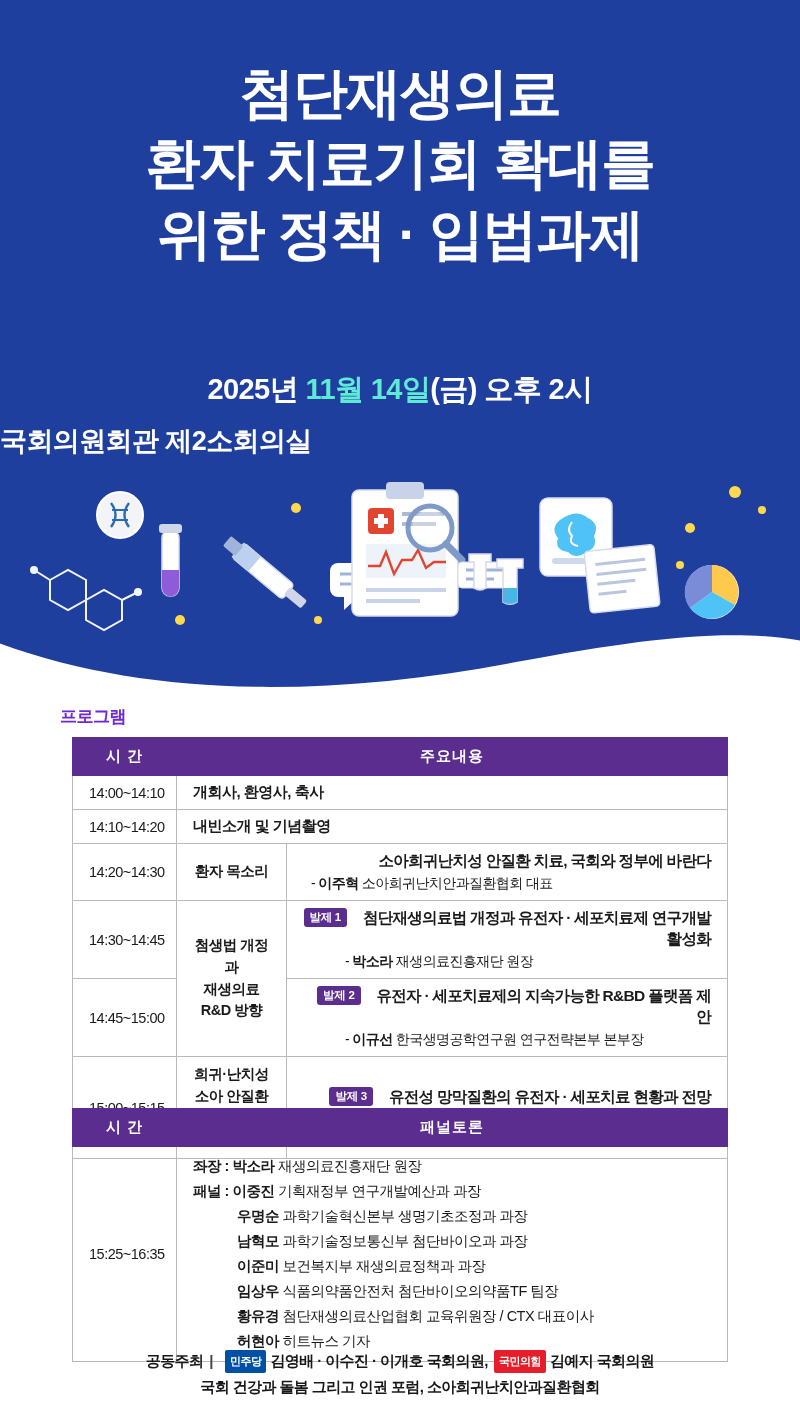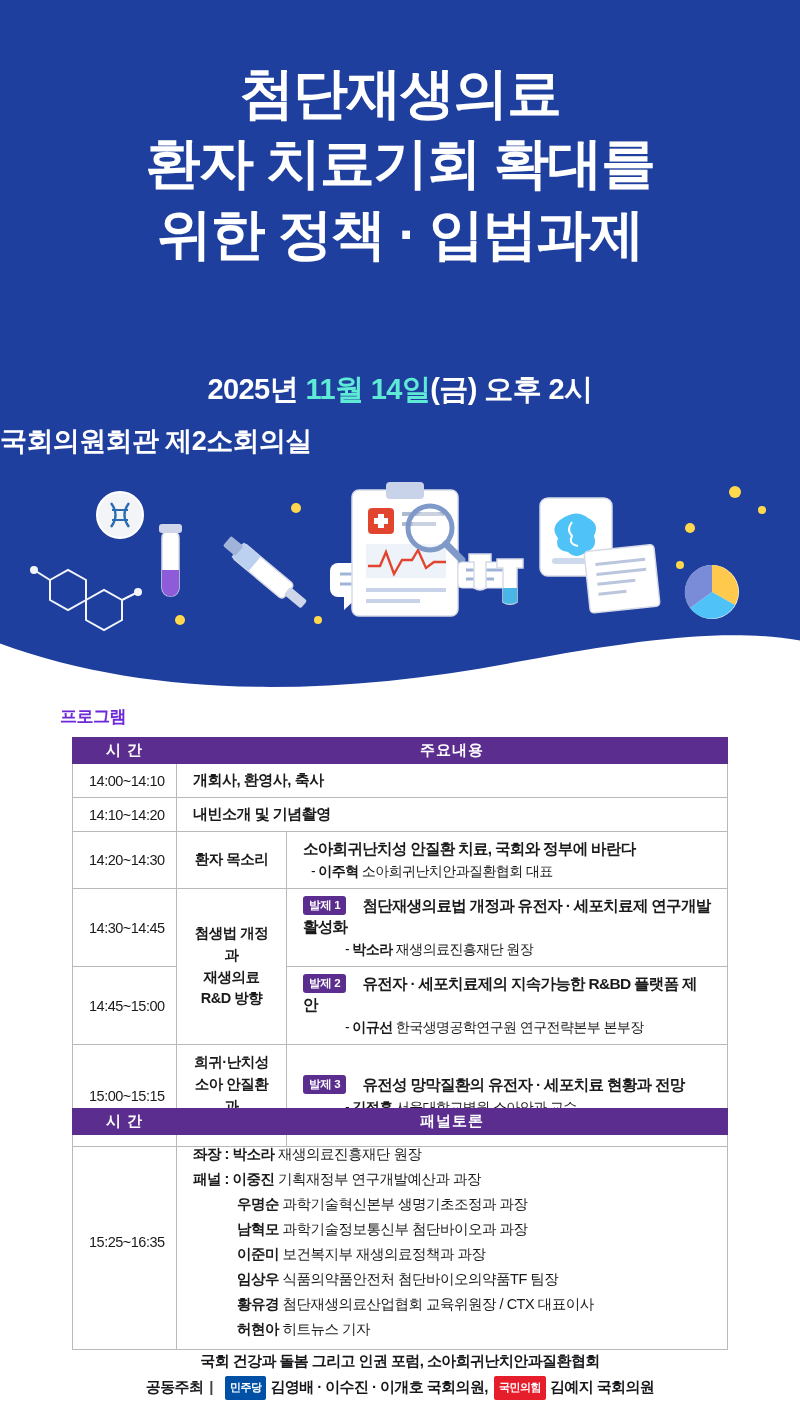--- a/index.html
+++ b/index.html
@@ -91,21 +91,21 @@
     table-layout: fixed;
   }
   table.prog.t1 { top: 737px; }
   table.prog.t2 { top: 1108px; }
 
   table.prog th {
     background: #5b2d8e;
     color: #ffffff;
     font-size: 15px;
     font-weight: bold;
-    padding: 3px 0;
+    padding: 9px 0;
     letter-spacing: 1px;
     border: 1px solid #5b2d8e;
   }
   table.prog td {
     border: 1px solid #b9b9b9;
     font-size: 14.5px;
     color: #1a1a1a;
     padding: 7px 16px;
     vertical-align: middle;
     letter-spacing: -0.5px;
@@ -120,21 +120,21 @@
     background: #5b2d8e;
     color: #fff;
     font-size: 11.5px;
     font-weight: bold;
     padding: 2px 6px;
     border-radius: 3px;
     margin-right: 16px;
     vertical-align: 2px;
     letter-spacing: -0.3px;
   }
-  .row-title { font-weight: bold; font-size: 15.5px; letter-spacing: -0.7px; }
+  .row-title { font-weight: bold; font-size: 15.5px; letter-spacing: -0.7px; text-align: right; }
   .row-sub { font-size: 14px; padding-left: 42px; margin-top: 3px; letter-spacing: -0.6px; }
   .row-sub.nopad { padding-left: 8px; }
   .row-sub .nm { font-weight: bold; }
 
   
   .panel-cell { padding: 12px 8px 12px 14px; line-height: 1.72; font-size: 14.5px; }
   .panel-line .lbl { font-weight: bold; }
   .panel-line .nm { font-weight: bold; }
   .panel-indent { display: inline-block; width: 44px; }
 
@@ -389,17 +389,17 @@
         <div class="panel-line"><span class="panel-indent"></span><span class="nm">이준미</span><span> 보건복지부 재생의료정책과 과장</span></div>
         <div class="panel-line"><span class="panel-indent"></span><span class="nm">임상우</span><span> 식품의약품안전처 첨단바이오의약품TF 팀장</span></div>
         <div class="panel-line"><span class="panel-indent"></span><span class="nm">황유경</span><span> 첨단재생의료산업협회 교육위원장 / CTX 대표이사</span></div>
         <div class="panel-line"><span class="panel-indent"></span><span class="nm">허현아</span><span> 히트뉴스 기자</span></div>
       </td>
     </tr>
   </tbody>
 </table>
 
 <div class="footer">
-  <div>국회 건강과 돌봄 그리고 인권 포럼, 소아희귀난치안과질환협회</div>
   <div>
     <span>공동주최</span><span class="sep">|</span><span class="party-dm">민주당</span><span>김영배 · 이수진 · 이개호 국회의원,</span><span class="party-pp">국민의힘</span><span>김예지 국회의원</span>
   </div>
+  <div>국회 건강과 돌봄 그리고 인권 포럼, 소아희귀난치안과질환협회</div>
 </div>
 
 </body></html>

